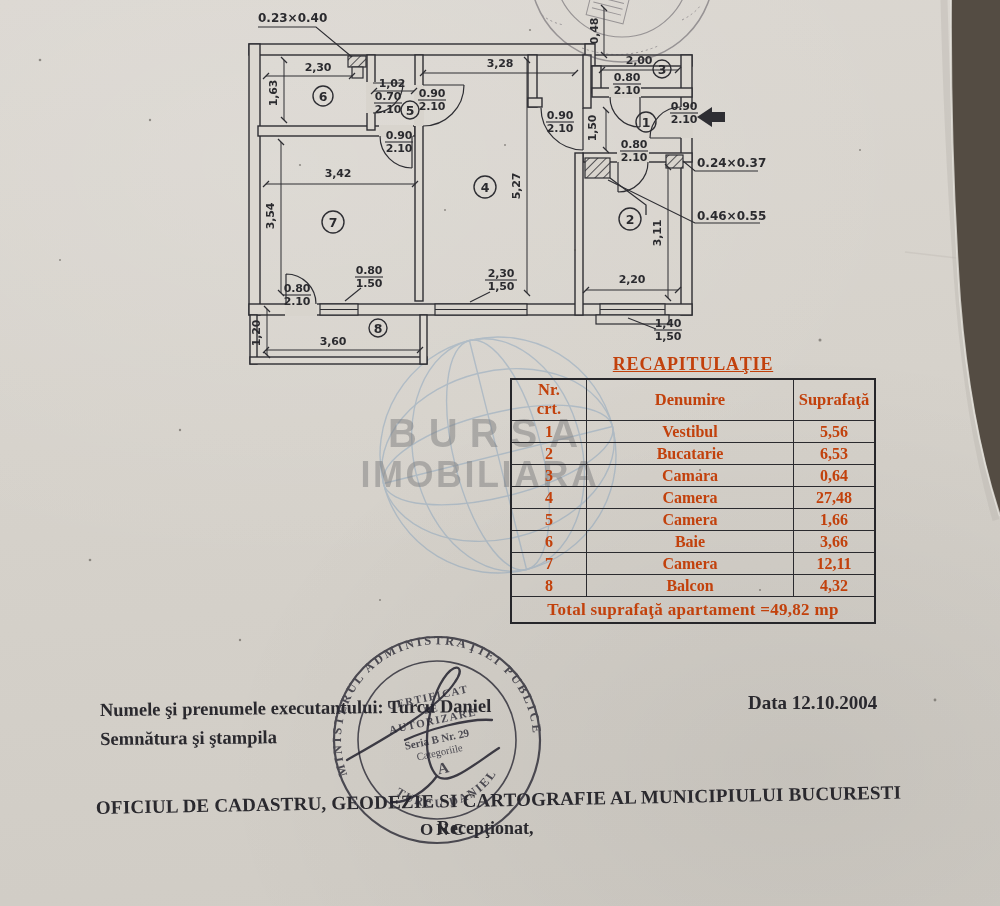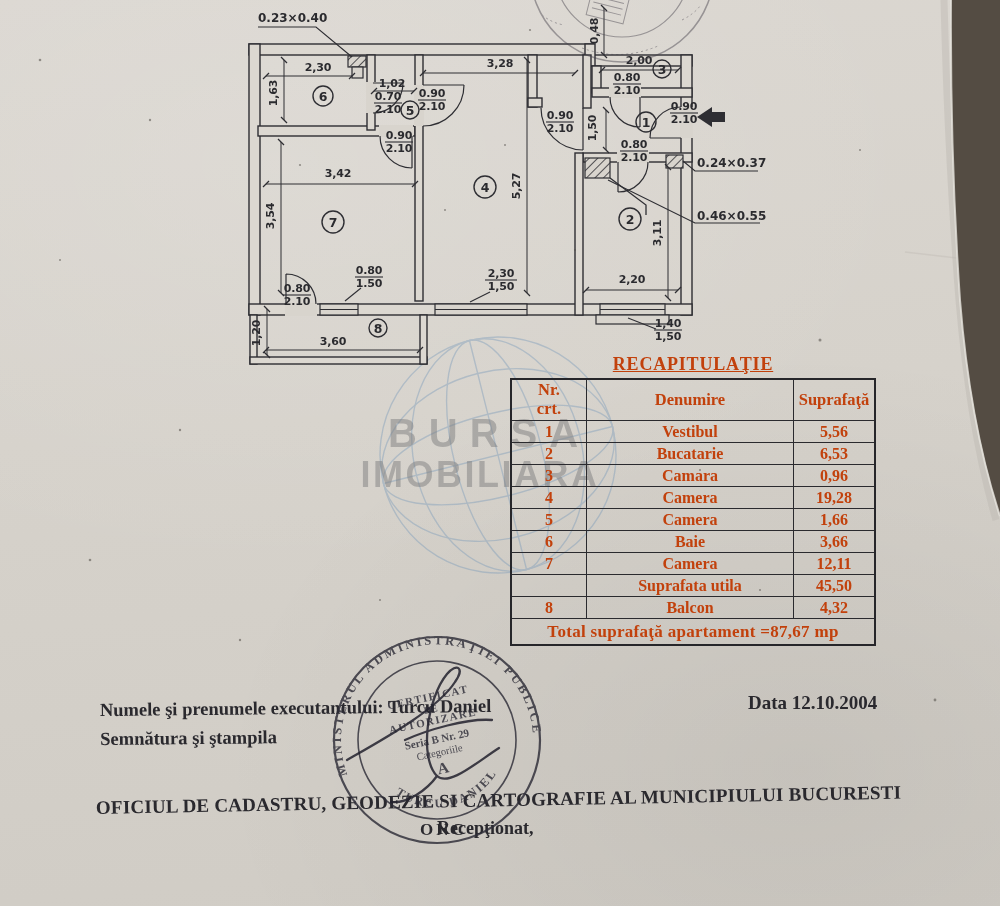--- a/index.html
+++ b/index.html
@@ -295,54 +295,49 @@
       <td>5,56</td>
     </tr>
     <tr>
       <td>2</td>
       <td>Bucatarie</td>
       <td>6,53</td>
     </tr>
     <tr>
       <td>3</td>
       <td>Camara</td>
-      <td>0,96</td>
+      <td>0,64</td>
     </tr>
     <tr>
       <td>4</td>
       <td>Camera</td>
-      <td>19,28</td>
+      <td>27,48</td>
     </tr>
     <tr>
       <td>5</td>
       <td>Camera</td>
       <td>1,66</td>
     </tr>
     <tr>
       <td>6</td>
       <td>Baie</td>
       <td>3,66</td>
     </tr>
     <tr>
       <td>7</td>
       <td>Camera</td>
       <td>12,11</td>
     </tr>
     <tr>
-      <td></td>
-      <td>Suprafata utila</td>
-      <td>45,50</td>
-    </tr>
-    <tr>
       <td>8</td>
       <td>Balcon</td>
       <td>4,32</td>
     </tr>
     <tr class="total">
-      <td colspan="3">Total suprafaţă  apartament =87,67 mp</td>
+      <td colspan="3">Total suprafaţă  apartament =49,82 mp</td>
     </tr>
   </tbody>
     </table>
 </div>
 
 <div class="foot" id="name-block">
   <div>Numele şi prenumele executantului: Turcu Daniel</div>
   <div>Semnătura şi ştampila</div>
 </div>
 <div class="foot" id="date-label">Data 12.10.2004</div>

